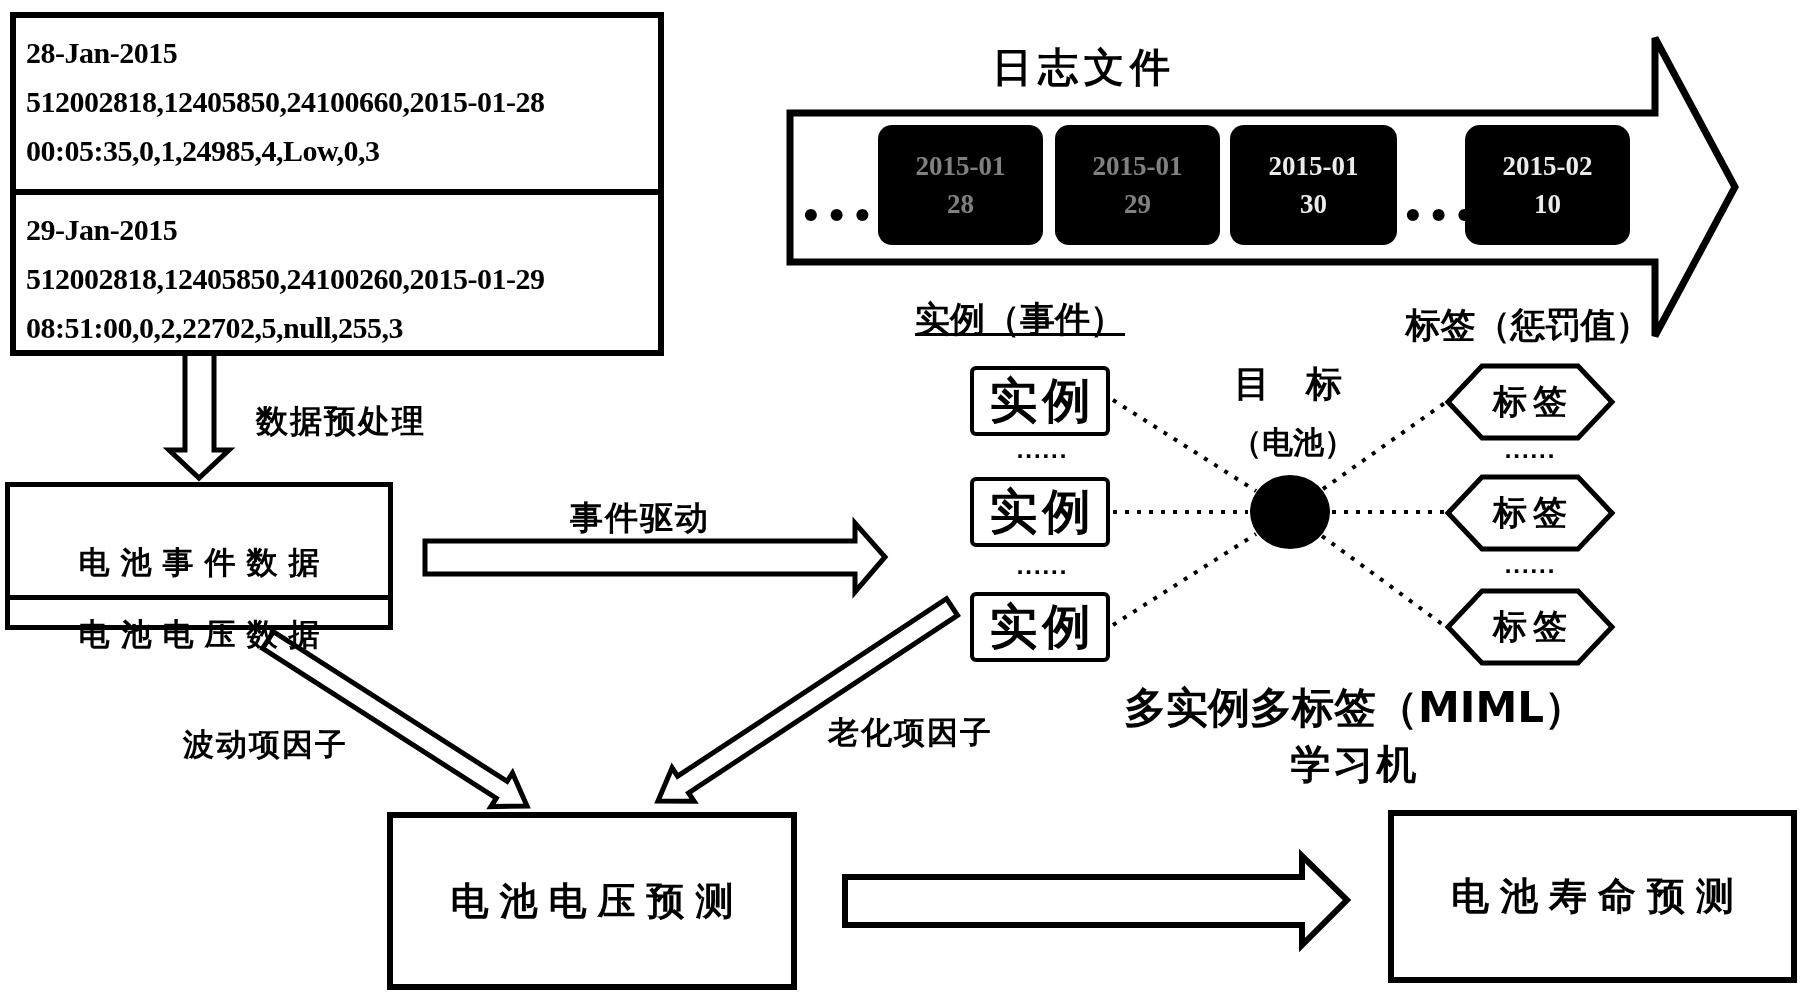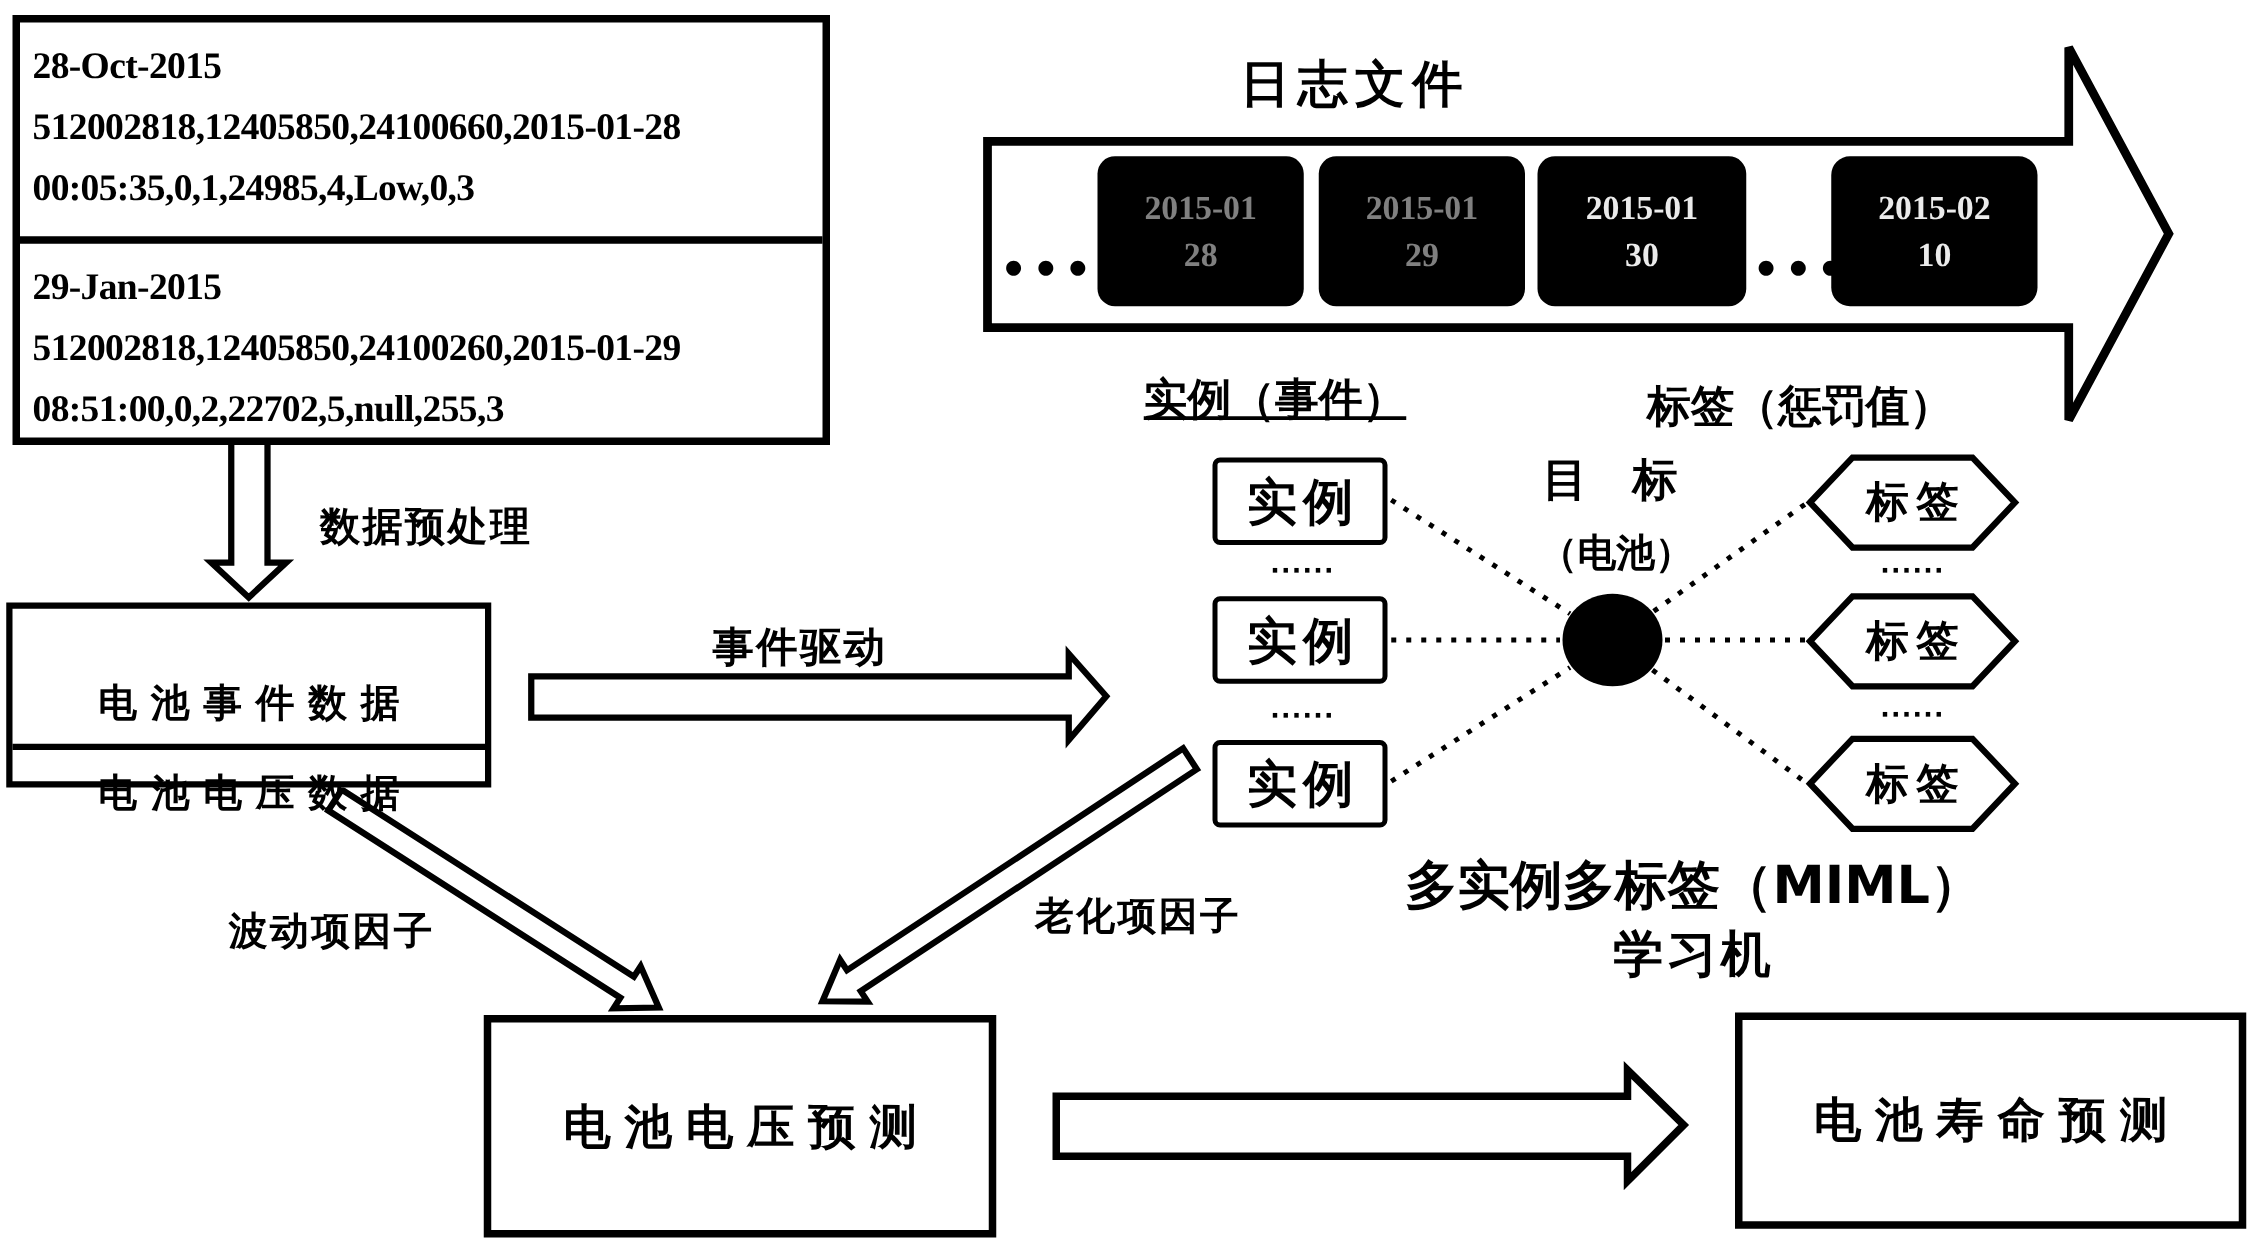--- a/index.html
+++ b/index.html
@@ -33,23 +33,23 @@
   .lbl-aging{left:813px;top:712px;width:195px;font-size:31px;letter-spacing:2px;}
 
   
   .data-box{left:5px;top:482px;width:378px;height:138px;border:5px solid #000;background:#fff;}
   .data-row{height:69px;display:flex;align-items:center;justify-content:center;
             font-size:31px;font-weight:bold;letter-spacing:11px;text-indent:11px;}
   .data-row1{border-bottom:5px solid #000;box-sizing:border-box;margin-top:44px;}
 
   
   .lbl-instances{left:900px;top:296px;width:240px;font-size:35px;text-decoration:underline;}
-  .lbl-labels{left:1300px;top:302px;width:280px;font-size:35px;}
+  .lbl-labels{left:1388px;top:302px;width:280px;font-size:35px;}
   .inst{left:970px;width:132px;height:62px;border:4px solid #000;border-radius:6px;background:#fff;
-        display:flex;align-items:center;justify-content:center;font-size:40px;font-weight:bold;
+        display:flex;align-items:center;justify-content:center;font-size:48px;font-weight:bold;
         letter-spacing:5px;text-indent:5px;}
   .hexlabel{left:1478px;width:104px;height:62px;display:flex;align-items:center;justify-content:center;
         font-size:34px;font-weight:bold;letter-spacing:6px;text-indent:6px;}
   .vdots{width:80px;font-size:20px;font-weight:bold;letter-spacing:1px;}
   .lbl-target1{left:1212px;top:360px;width:152px;font-size:36px;}
   .lbl-target2{left:1226px;top:422px;width:134px;font-size:31px;}
   .miml-text{left:1105px;top:680px;width:500px;font-size:42px;line-height:56px;}
   .miml-text .l2{font-size:40px;letter-spacing:3px;}
 
   
@@ -87,21 +87,21 @@
 
     <ellipse cx="1290" cy="512" rx="40" ry="37" fill="#000000"></ellipse>
 
     <polygon points="1448,402 1482,366 1578,366 1612,402 1578,438 1482,438" fill="#ffffff" stroke="#000000" stroke-width="5"></polygon>
     <polygon points="1448,513 1482,477 1578,477 1612,513 1578,549 1482,549" fill="#ffffff" stroke="#000000" stroke-width="5"></polygon>
     <polygon points="1448,627 1482,591 1578,591 1612,627 1578,663 1482,663" fill="#ffffff" stroke="#000000" stroke-width="5"></polygon>
   </svg>
 
   <div class="abs sample-box">
     <div class="rec rec1 serif">
-      <div>28-Oct-2015</div>
+      <div>28-Jan-2015</div>
       <div>512002818,12405850,24100660,2015-01-28</div>
       <div>00:05:35,0,1,24985,4,Low,0,3</div>
     </div>
     <div class="rec serif">
       <div>29-Jan-2015</div>
       <div>512002818,12405850,24100260,2015-01-29</div>
       <div>08:51:00,0,2,22702,5,null,255,3</div>
     </div>
   </div>
 

